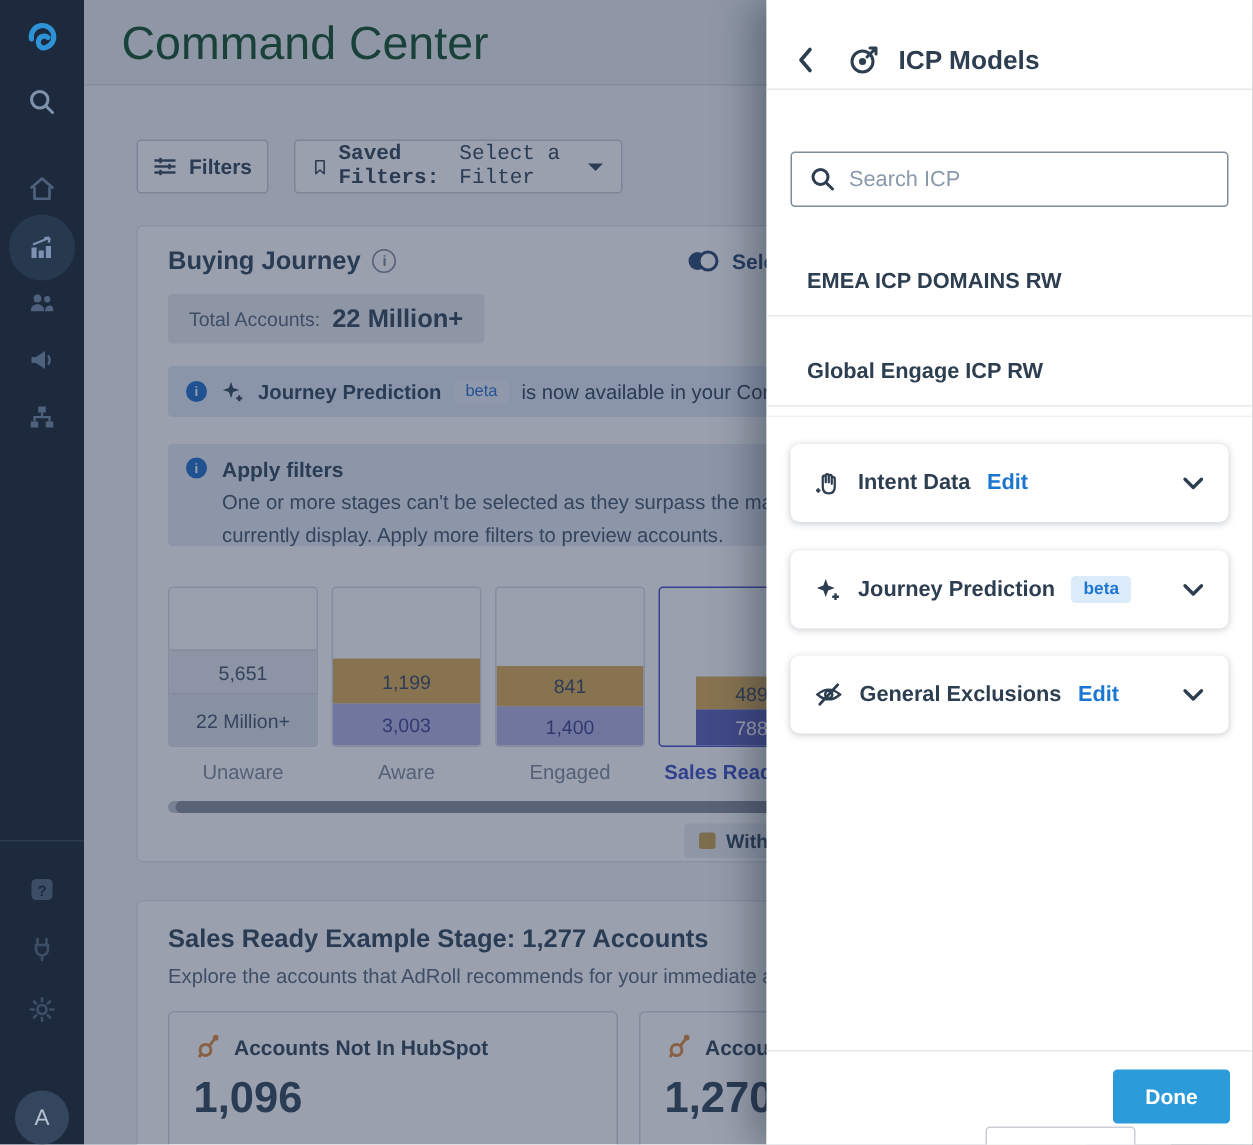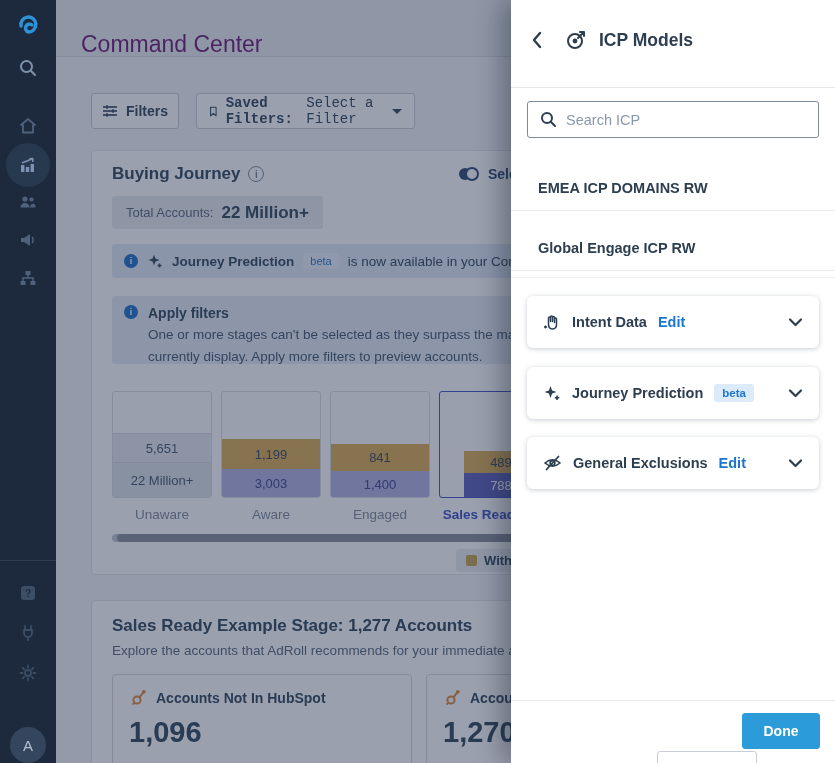--- a/index.html
+++ b/index.html
@@ -19,21 +19,21 @@
   .s-site { top:268px; }
   .s-div { position:absolute; left:0; right:0; top:560px; height:1px; background:#2C3C52; }
   .s-help { top:584px; }
   .s-plug { top:624px; }
   .s-gear { top:664px; }
   .s-avatar { position:absolute; left:10px; top:727px; width:36px; height:36px; border-radius:50%; background:#33465E; color:#B6C1D1; font-size:15px; display:flex; align-items:center; justify-content:center; }
 
   
   .main { position:absolute; left:56px; top:0; right:0; bottom:0; background:#F4F5F7; }
   .header { position:absolute; left:0; right:0; top:0; height:57px; background:#ECEEF1; border-bottom:1px solid #D7DBE0; }
-  .page-title { position:absolute; left:25px; top:16px; line-height:57px; font-size:23px; color:#701a75; }
+  .page-title { position:absolute; left:25px; top:0; line-height:57px; font-size:31px; color:#14532d; }
 
   .btn { background:#FFFFFF; border:1px solid #C9CED6; border-radius:3px; display:flex; align-items:center; font-size:14px; color:#33475B; cursor:pointer; }
   .btn-filters { position:absolute; left:35px; top:93px; width:88px; height:36px; justify-content:center; gap:8px; font-weight:600; }
   .btn-saved { position:absolute; left:140px; top:93px; width:219px; height:36px; padding:0 12px; gap:8px;font-family:Liberation Mono, monospace; }
   .caret-down { width:0; height:0; border-left:5px solid transparent; border-right:5px solid transparent; border-top:5px solid #33475B; margin-left:auto; }
 
   .card { position:absolute; background:#FFFFFF; border:1px solid #E2E5EA; border-radius:4px; }
   .bj-card { left:35px; top:150px; width:690px; height:425px; }
   .bj-title-row { position:absolute; left:20px; top:13px; display:flex; align-items:center; gap:8px; }
   .bj-title { font-size:17px; font-weight:700; color:#33475B; }
@@ -80,21 +80,21 @@
   .sr-cards { position:absolute; left:20px; top:73px; display:flex; gap:14px; }
   .sr-mini { width:300px; height:100px; border:1px solid #D5D9DE; border-radius:4px; padding:13px 16px; background:#FFF; }
   .sr-mini-head { display:flex; align-items:center; gap:8px; font-size:14px; font-weight:700; color:#33475B; white-space:nowrap; }
   .sr-mini-value { margin-top:9px; font-size:29px; font-weight:700; color:#33475B; }
 
   
   .backdrop { position:absolute; left:56px; top:0; width:455px; height:763px; background:rgba(30,45,75,0.45); z-index:40; }
 
   
   .panel { position:absolute; left:511px; top:0; width:324px; height:763px; background:#FFFFFF; z-index:50; box-shadow:-10px 0 24px rgba(15,25,40,0.35); }
-  .panel-header { position:absolute; left:0; right:0; top:0; height:88px; border-bottom:1px solid #E4E7EB; }
+  .panel-header { position:absolute; left:0; right:0; top:0; height:60px; border-bottom:1px solid #E4E7EB; }
   .back-btn { position:absolute; left:20px; top:30px; width:20px; height:20px; cursor:pointer; display:flex; align-items:center; }
   .panel-icon { position:absolute; left:54px; top:29px; }
   .panel-title { position:absolute; left:88px; top:30px; font-size:17.5px; font-weight:700; color:#2D3E50; }
 
   .search-box { position:absolute; left:16px; top:101px; width:292px; height:37px; border:1px solid #7E8B9A; border-radius:3px; display:flex; align-items:center; padding:0 12px; gap:9px; background:#FFF; }
   .search-box input { border:none; outline:none; flex:1; font-size:14.5px; font-family:"Liberation Sans", sans-serif; color:#2D3E50; background:transparent; }
   .search-box input::placeholder { color:#8A99AB; }
 
   .model-row { position:absolute; left:0; width:380px; height:46px; border-bottom:1px solid #E7EAEE; display:flex; align-items:center; padding:0 20px 0 27px; cursor:pointer; }
   .model-row-1 { top:165px; }

